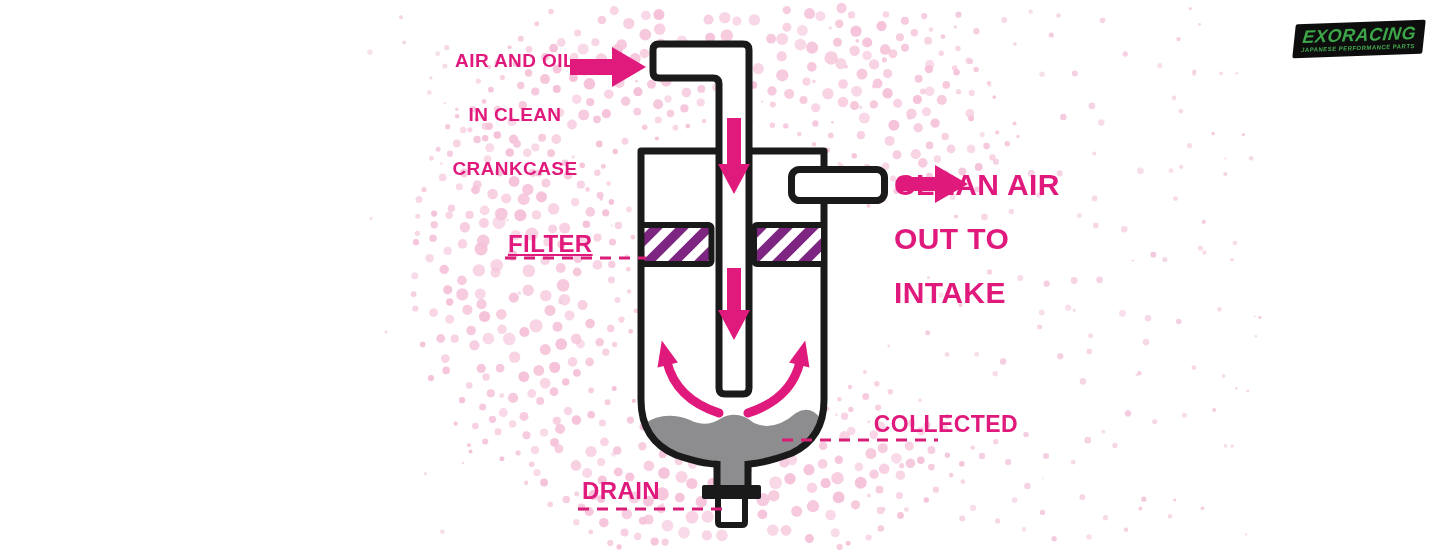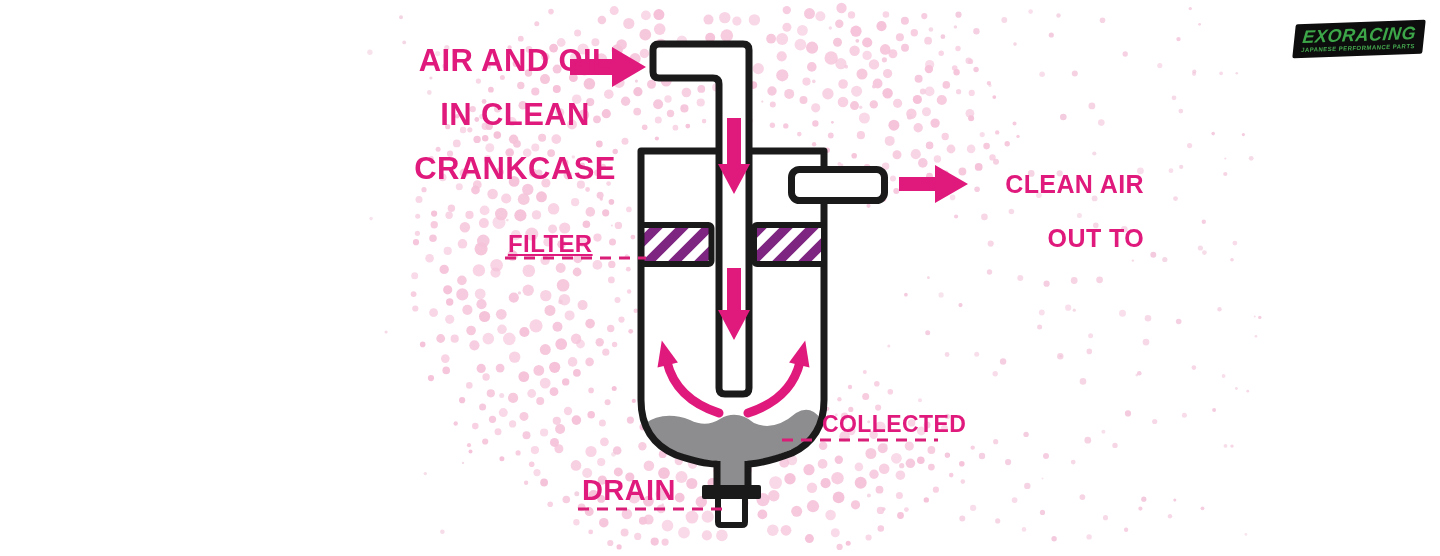--- a/index.html
+++ b/index.html
@@ -6,25 +6,25 @@
   body{
     width:1440px;height:556px;position:relative;overflow:hidden;
     background:#ffffff;font-family:"Liberation Sans",sans-serif;
     --pink:#E0197C;
   }
   svg.stage{position:absolute;left:0;top:0;}
   .lbl{
     position:absolute;font-weight:800;color:var(--pink);
     line-height:27px;letter-spacing:.4px;white-space:pre-line;
   }
-  .lbl-inlet{left:386px;top:20px;width:258px;text-align:center;font-size:31px;}
-  .lbl-outlet{left:894px;top:144px;width:250px;text-align:right;font-size:25px;}
+  .lbl-inlet{left:386px;top:20px;width:258px;text-align:center;font-size:19px;}
+  .lbl-outlet{left:894px;top:144px;width:250px;text-align:left;font-size:30px;}
   .lbl-filter{left:508px;top:230px;font-size:24px;text-decoration:underline;}
-  .lbl-collected{left:822px;top:384px;width:196px;text-align:left;font-size:23px;line-height:27px;}
-  .lbl-drain{left:582px;top:477px;font-size:29px;}
+  .lbl-collected{left:822px;top:384px;width:196px;text-align:right;font-size:23px;line-height:27px;}
+  .lbl-drain{left:582px;top:477px;font-size:24px;}
 
   .logo{
     position:absolute;top:22px;left:1294px;width:130px;height:34px;
     background:#0d0d0d;border-radius:2px;
     transform:rotate(-2deg) skewX(-8deg);
     display:flex;flex-direction:column;align-items:center;justify-content:center;
   }
   .logo-name{
     font-style:italic;font-weight:800;font-size:18px;line-height:18px;
     color:#3CA648;letter-spacing:.5px;
@@ -848,20 +848,21 @@
 
 <div class="lbl lbl-inlet">
   <div>AIR AND OIL</div>
   <div>IN CLEAN</div>
   <div>CRANKCASE</div>
 </div>
 
 <div class="lbl lbl-outlet">
   <div>CLEAN AIR</div>
   <div>OUT TO</div>
+  <div>INTAKE</div>
 </div>
 
 <div class="lbl lbl-filter">FILTER</div>
 
 <div class="lbl lbl-collected">
   <div>COLLECTED</div>
 </div>
 
 <div class="lbl lbl-drain">DRAIN</div>
 

